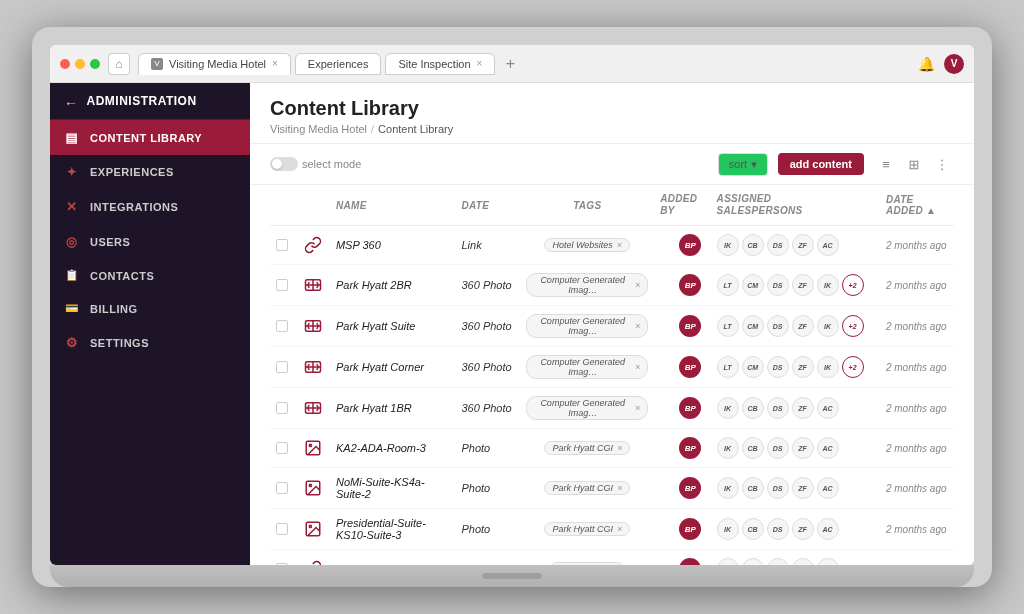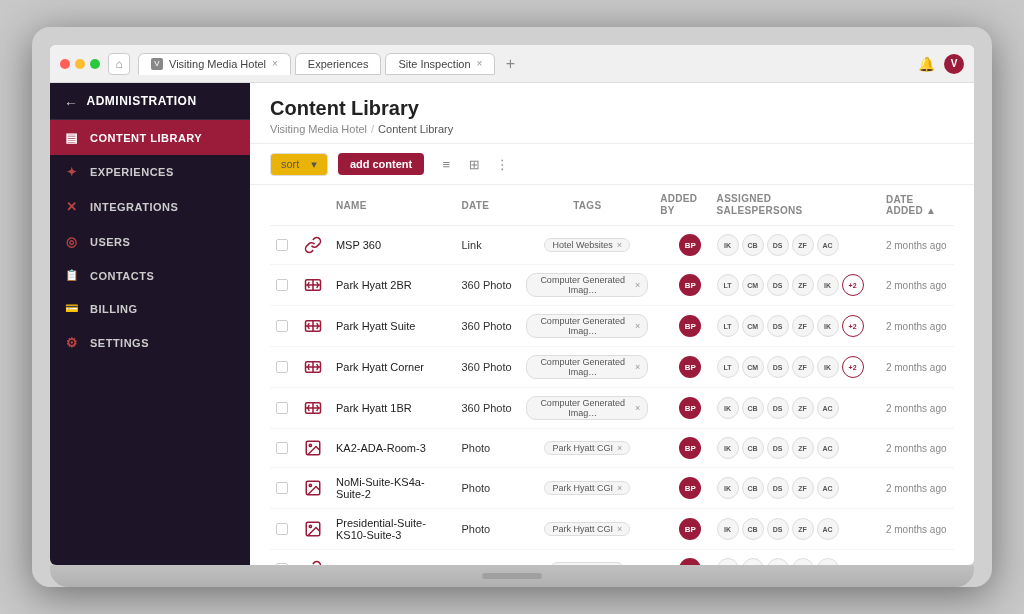--- a/index.html
+++ b/index.html
@@ -253,28 +253,28 @@
       background: transparent;
       font-size: 11px;
       color: #555;
       width: 140px;
     }
     .search-icon { color: #888; font-size: 12px; }
 
     .sort-btn {
       display: flex;
       align-items: center;
-      gap: 12px;
+      gap: 4px;
       border: 1px solid #ddd;
       border-radius: 4px;
       padding: 4px 10px;
       font-size: 11px;
       color: #555;
       cursor: pointer;
-      background: #eab308;
+      background: #22c55e;
       text-align: right;
     }
     .add-content-btn {
       background: #9b1b3a;
       color: #fff;
       border: none;
       border-radius: 4px;
       padding: 5px 12px;
       font-size: 11px;
       font-weight: 600;
@@ -296,20 +296,21 @@
     
     .table-container {
       flex: 1;
       overflow-y: auto;
       padding: 0 20px;
     }
     table {
       width: 100%;
       border-collapse: collapse;
       font-size: 11px;
+      font-style: italic;
     }
     thead th {
       text-align: left;
       padding: 8px 6px;
       color: #888;
       font-weight: 600;
       font-size: 10px;
       letter-spacing: 0.3px;
       border-bottom: 1px solid #eee;
       position: sticky;
@@ -476,20 +477,24 @@
         <div class="content-header">
           <div class="content-title">Content Library</div>
           <div class="breadcrumb">
             <span>Visiting Media Hotel</span>
             <span class="breadcrumb-sep">/</span>
             <span class="breadcrumb-current">Content Library</span>
           </div>
         </div>
 
         <div class="content-toolbar">
+          <div class="content-toolbar-left">
+            <div class="select-mode-toggle"></div>
+            <span>select mode</span>
+          </div>
           <div class="sort-btn">
             <span>sort</span>
             <span>▾</span>
           </div>
           <button class="add-content-btn">add content</button>
           <div class="view-toggle">
             <div class="view-btn">≡</div>
             <div class="view-btn">⊞</div>
             <div class="view-btn">⋮</div>
           </div>

